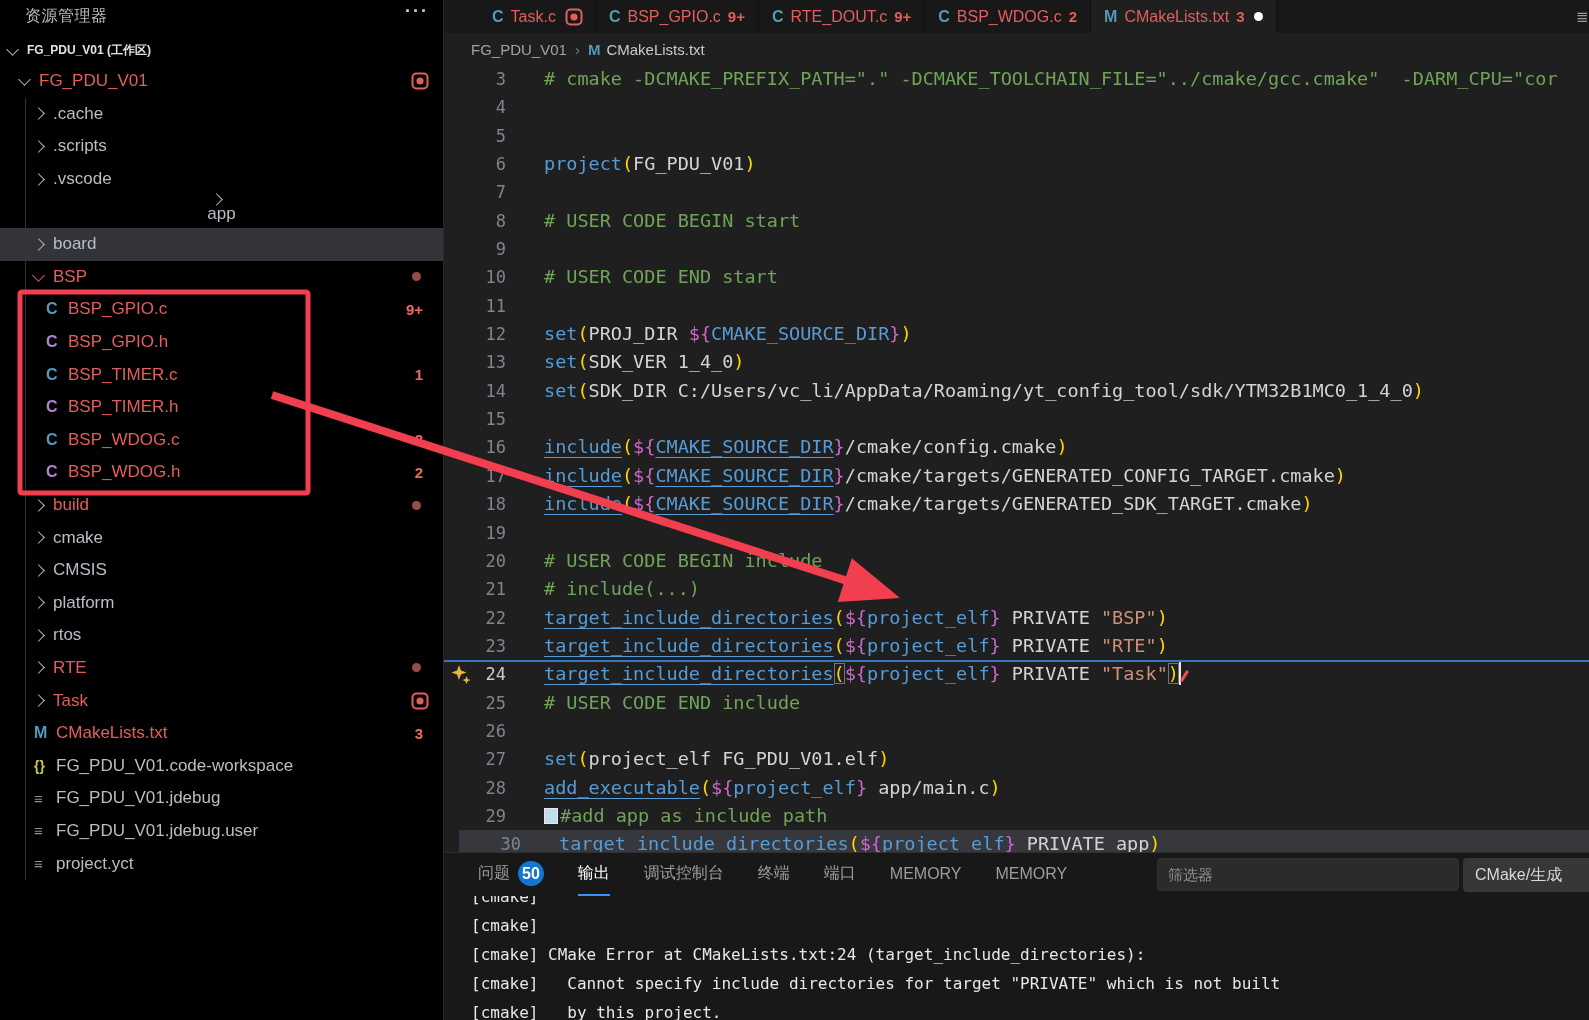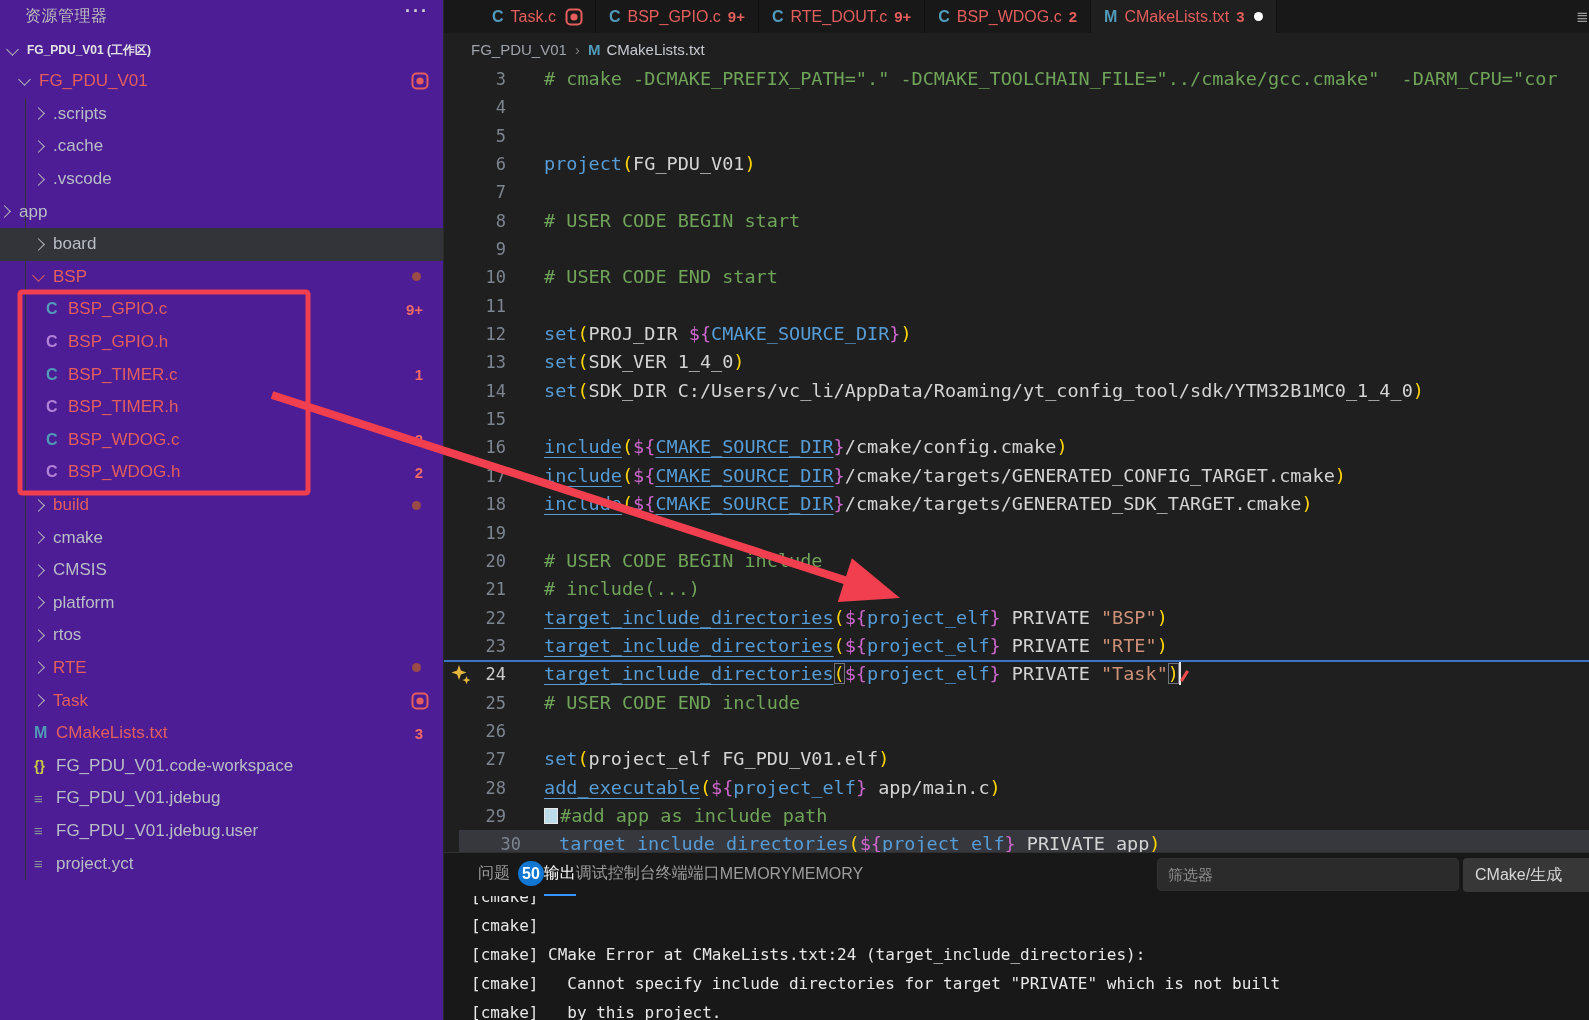--- a/index.html
+++ b/index.html
@@ -1,21 +1,21 @@
 <!DOCTYPE html>
 <html><head>
 <meta charset="utf-8">
 <style>
   * { margin:0; padding:0; box-sizing:border-box; }
   html,body { width:1589px; height:1020px; overflow:hidden; background:#181818;
     font-family:"Liberation Sans","DejaVu Sans",sans-serif; }
   .app { position:relative; width:1589px; height:1020px; background:#181818; }
 
   
-  .sidebar { position:absolute; left:0; top:0; width:443px; height:1020px; background:#4c1d95; overflow:hidden; }
+  .sidebar { position:absolute; left:0; top:0; width:443px; height:1020px; background:#000000; overflow:hidden; }
   .sb-header { height:36px; display:flex; align-items:flex-start; padding:6px 14px 0 25px; color:#bdbdbd; font-size:16px; }
   .sb-title { letter-spacing:.5px; }
   .kebab { margin-left:auto; color:#d2d2d2; font-size:18px; font-weight:bold; letter-spacing:2px; line-height:10px; cursor:pointer; }
   .ws-row { height:29px; display:flex; align-items:center; padding-left:8px; color:#e3e3e3; font-weight:bold; font-size:12px; }
   .ws-row .chev { margin-right:6px; }
   .tree { position:relative; }
   .guide { position:absolute; left:25px; top:32.6px; bottom:auto; height:782px; width:1px; background:#333336; }
   .trow { position:relative; height:32.6px; display:flex; align-items:center; font-size:17px; color:#b9bec6; cursor:pointer; }
   .trow.hl { background:#32343a; }
   .trow.red { color:#e35e5c; }
@@ -61,21 +61,21 @@
   .tk-fu { color:#569CD6; text-decoration:underline; text-underline-offset:4px; text-decoration-thickness:1px; }
   .tk-y { color:#FFD602; } .tk-m { color:#cc66cc; } .tk-w { color:#d4d4d4; } .tk-s { color:#CE9178; }
   .tk-yb { color:#FFD602; outline:1px solid #72767c; outline-offset:-1px; }
   .tk-caret { display:inline-block; width:2px; height:23px; background:#e8e8e8; vertical-align:-5px; margin-left:0px; }
   .tk-errmark { display:inline-block; width:3px; height:12px; background:#f14c4c; transform:rotate(32deg); vertical-align:-2px; margin-left:2px; }
   .tk-colorbox { display:inline-block; width:14px; height:16px; background:#bcdde9; border:1px solid #e8e8e8; vertical-align:-2px; margin-right:2px; }
   .sparkle { position:absolute; left:6px; top:4px; }
 
   
   .panel { position:absolute; left:0; top:852px; width:1145px; height:168px; background:#181818; border-top:1px solid #2f2f2f; overflow:hidden; }
-  .ptabs { position:relative; height:43px; display:flex; align-items:center; padding-left:34px; overflow:hidden; }
+  .ptabs { position:relative; height:43px; display:flex; align-items:center; gap:34px; padding-left:34px; overflow:hidden; }
   .ptab { height:100%; display:flex; align-items:center; gap:8px; color:#9b9fa0; color:#9d9d9d; font-size:16px; border-bottom:2px solid transparent; cursor:pointer; }
   .ptab.active { color:#ffffff; border-bottom-color:#3794ff; }
   .pbadge { min-width:25px; height:25px; border-radius:13px; background:#1177d3; color:#fff; font-size:16px; font-weight:bold; display:flex; align-items:center; justify-content:center; padding:0 4px; }
   .pfilter { position:absolute; right:130px; top:5px; width:302px; height:33px; background:#2b2b2c; border:1px solid #313132; border-radius:4px; color:#cccccc; font-size:15px; padding:0 10px; outline:none; }
   .pfilter::placeholder { color:#8f8f8f; }
   .pchannel { position:absolute; right:-62px; top:5px; width:188px; height:34px; background:#373737; border-radius:4px; color:#d8d8d8; font-size:16px; display:flex; align-items:center; padding-left:12px; white-space:nowrap; cursor:pointer; }
   .output { position:absolute; left:0; top:43px; right:0; bottom:0; overflow:hidden; padding-left:27px; }
   .oline { font-family:"DejaVu Sans Mono","Liberation Mono",monospace; font-size:16px; line-height:29px; color:#e8e8e8; white-space:pre; }
   .oline:first-child { margin-top:-14px; }
 
@@ -100,31 +100,31 @@
     <div class="trow red" style="padding-left: 20px;">
           <span class="chev d"></span>
           <span class="label">FG_PDU_V01</span>
           <span class="sqdot"><svg viewBox="0 0 18 18" width="18" height="18">
               <rect x="1.5" y="1.5" width="15" height="15" rx="4" fill="none" stroke="#e35e5c" stroke-width="2"></rect>
               <circle cx="9" cy="9" r="3.6" fill="#e35e5c"></circle>
             </svg></span>
         </div>
         <div class="trow" style="padding-left: 34px;">
           <span class="chev r"></span>
+          <span class="label">.cache</span>
+        </div>
+        <div class="trow" style="padding-left: 34px;">
+          <span class="chev r"></span>
           <span class="label">.scripts</span>
         </div>
         <div class="trow" style="padding-left: 34px;">
           <span class="chev r"></span>
-          <span class="label">.cache</span>
-        </div>
-        <div class="trow" style="padding-left: 34px;">
-          <span class="chev r"></span>
           <span class="label">.vscode</span>
         </div>
-        <div class="trow" style="">
+        <div class="trow" style=" flex-direction: column;">
           <span class="chev r"></span>
           <span class="label">app</span>
         </div>
         <div class="trow hl" style="padding-left: 34px;">
           <span class="chev r"></span>
           <span class="label">board</span>
         </div>
         <div class="trow red" style="padding-left: 34px;">
           <span class="chev d redc"></span>
           <span class="label">BSP</span>

